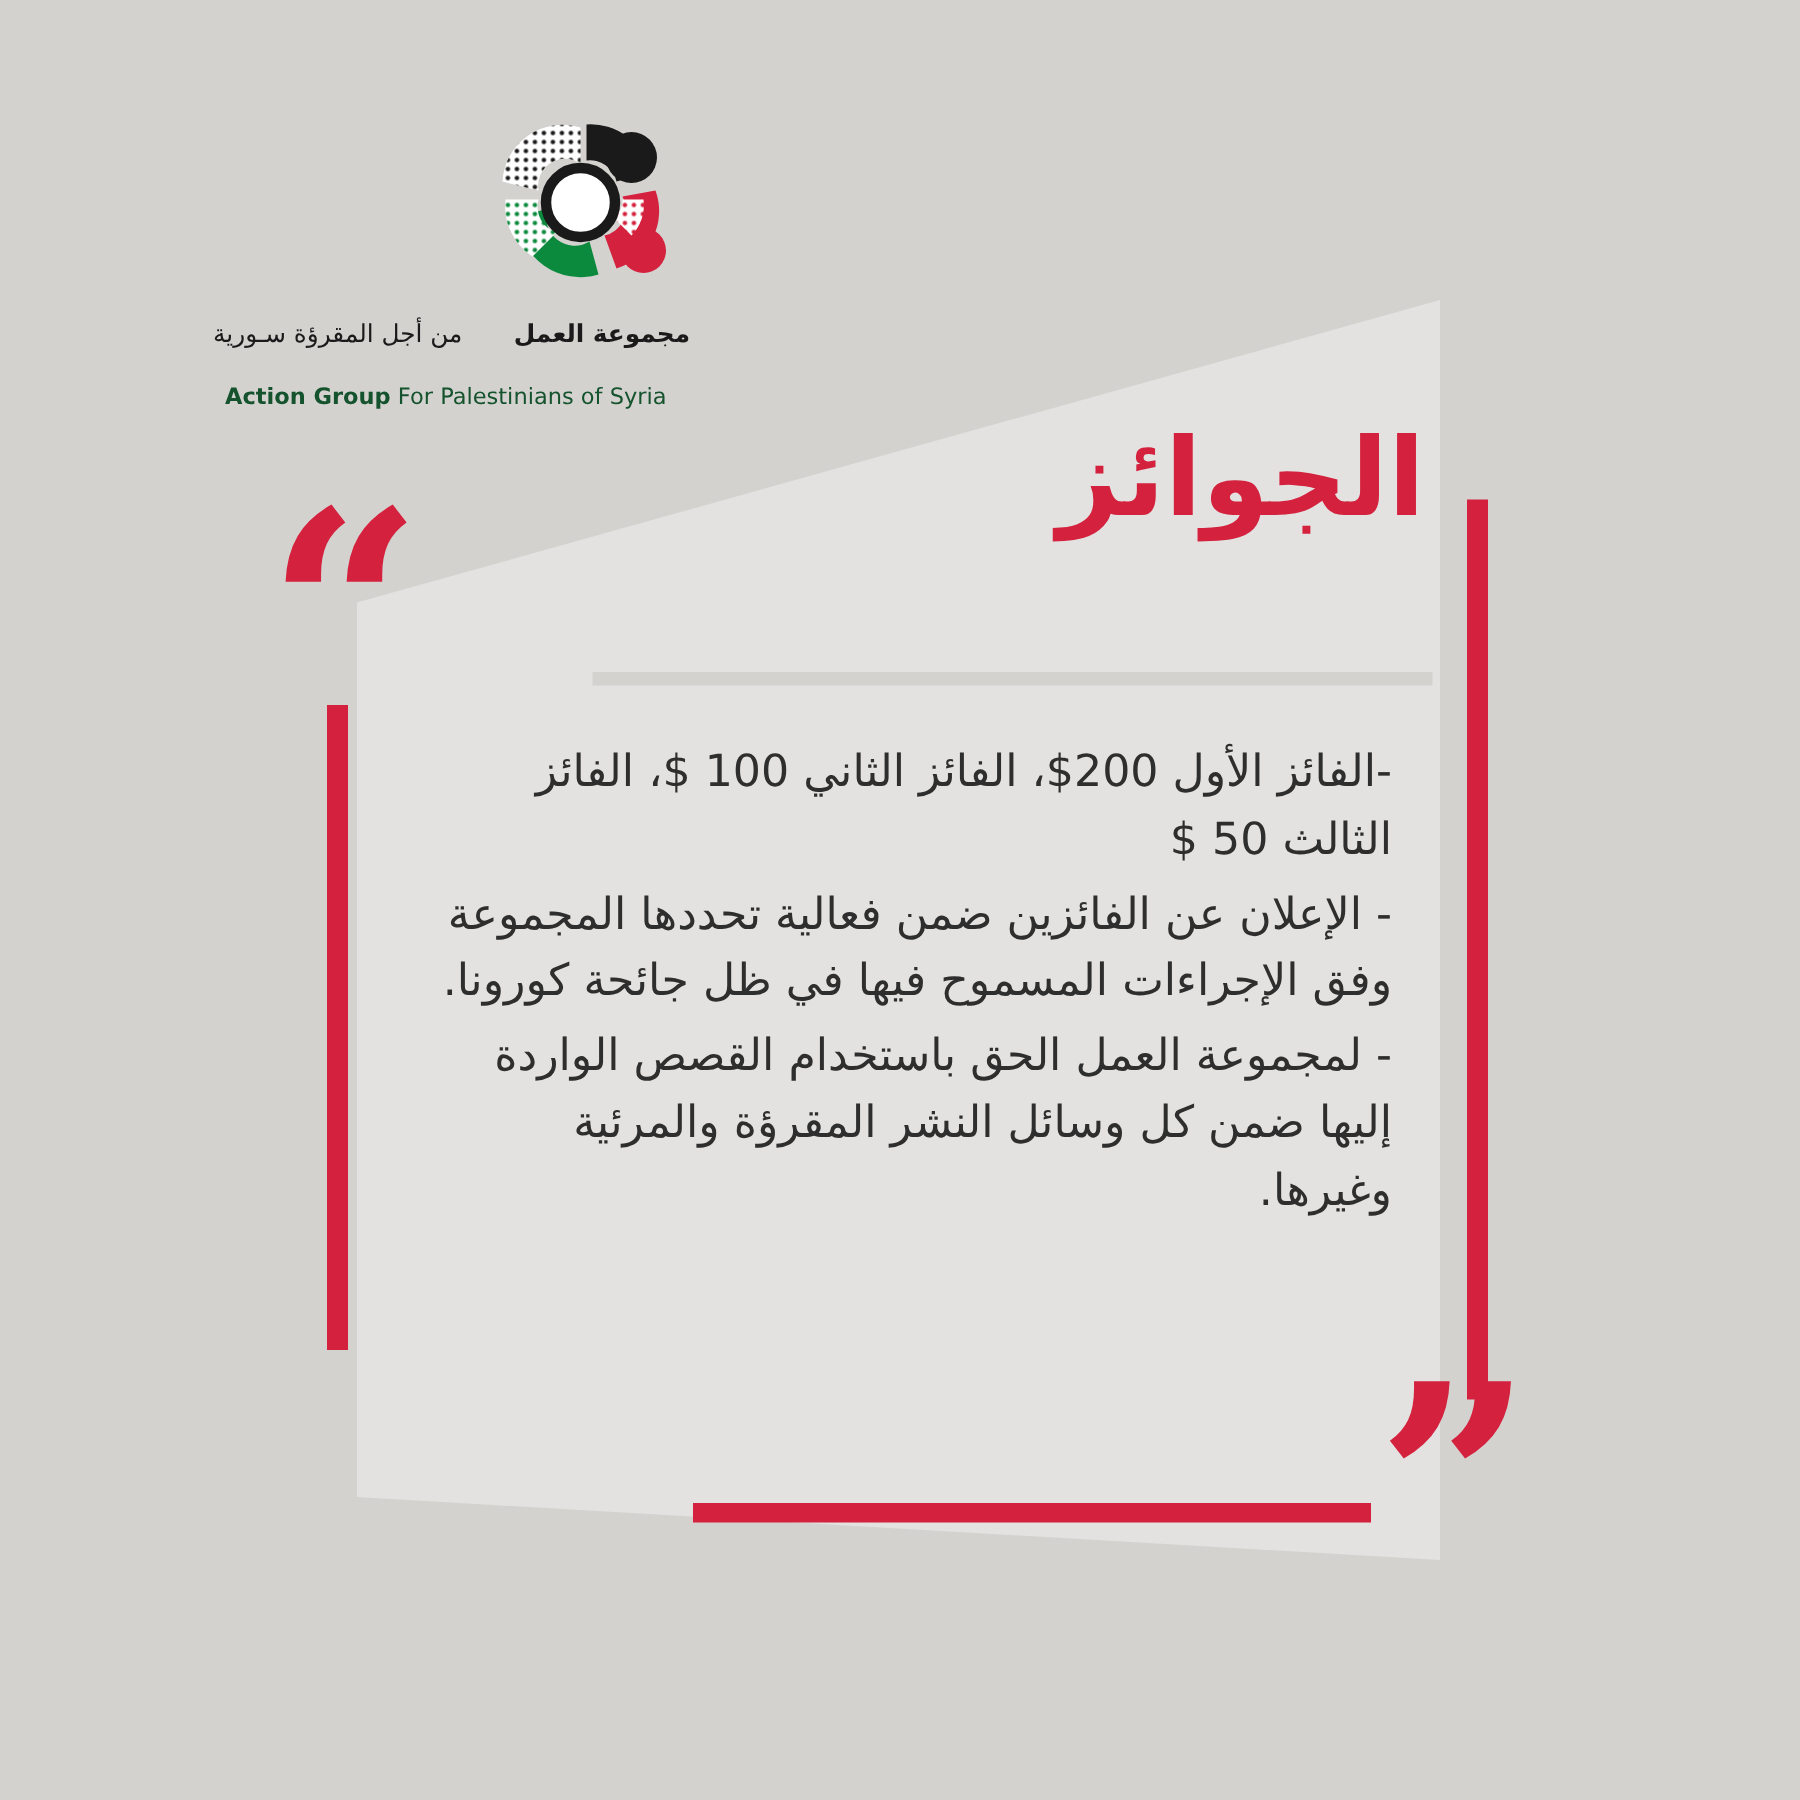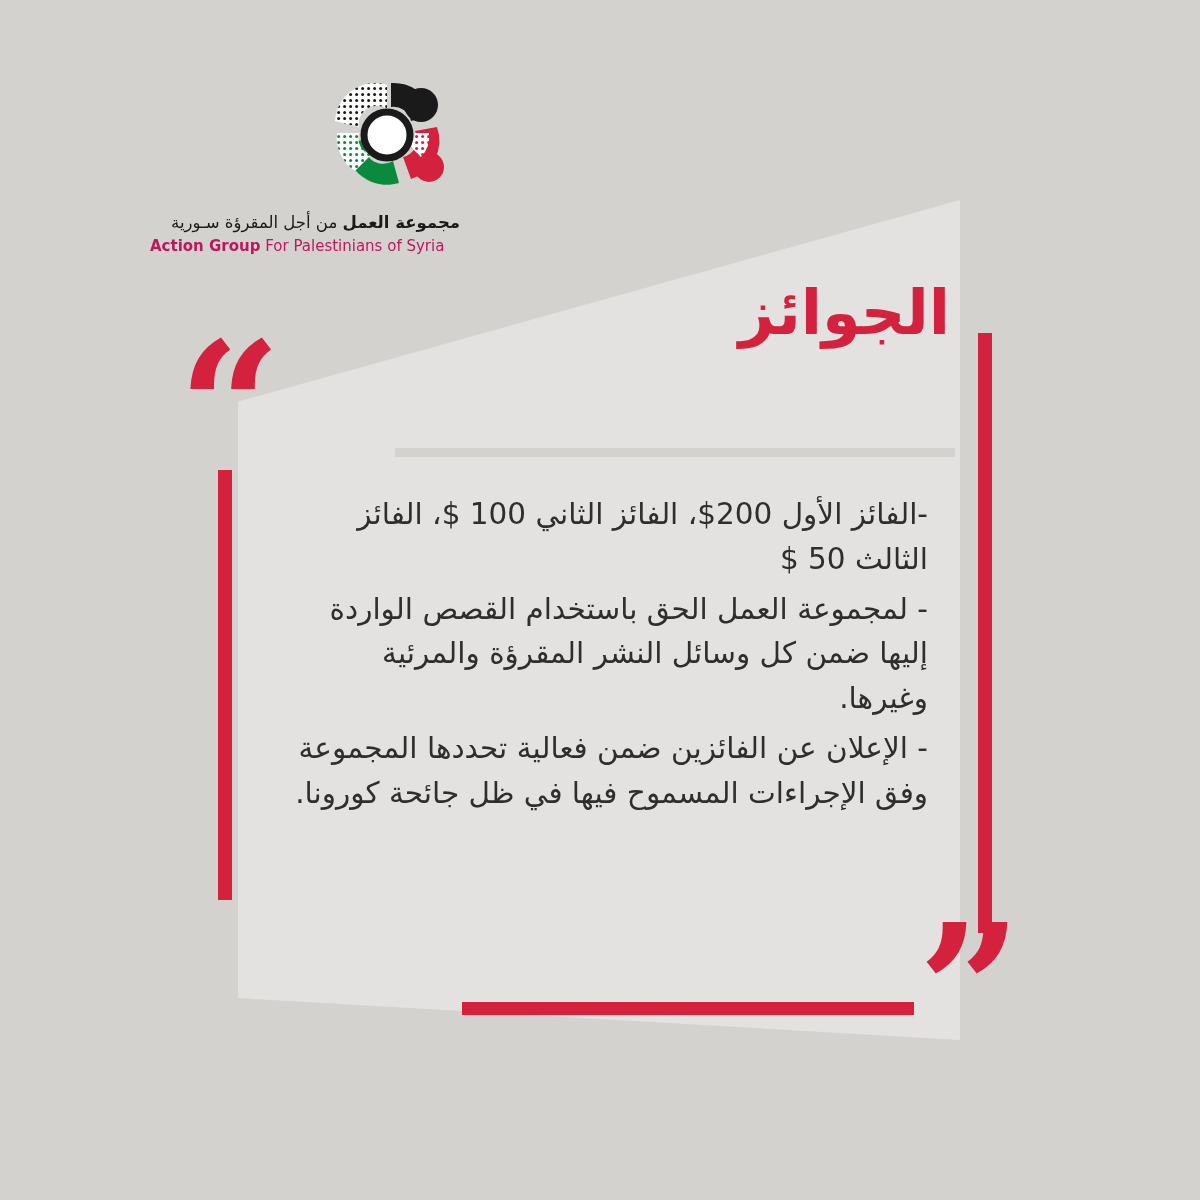--- a/index.html
+++ b/index.html
@@ -42,28 +42,28 @@
     width: 310px;
     direction: rtl;
   }
   .logo-ar {
     font-size: 16.5px;
     color: #1a1a1a;
     letter-spacing: 0px;
     line-height: 1.3;
     white-space: nowrap;
   }
-  .logo-ar b { font-weight: bold; }
+  .logo-ar b { font-weight: bold; margin-left: 29px; }
   .logo-en {
     direction: ltr;
     text-align: left;
     font-size: 15px;
-    color: #be185d;
+    color: #14532d;
     line-height: 1.35;
-    margin-top: 3px;
+    margin-top: 21px;
     white-space: nowrap;
   }
   .logo-en b { font-weight: bold; }
 
   
   .panel {
     position: absolute;
     left: 238px;
     top: 200px;
     width: 722px;
@@ -78,21 +78,21 @@
     width: 560px;
     height: 9px;
     background: #d4d2cf;
   }
 
   
   .title {
     position: absolute;
     right: 250px;
     top: 282px;
-    font-size: 62px;
+    font-size: 72px;
     font-weight: bold;
     color: #d4213d;
     line-height: 1;
     letter-spacing: -1px;
   }
 
   
   .bar-left {
     position: absolute;
     left: 218px;
@@ -210,17 +210,17 @@
       <div class="logo-en">
         <b>Action Group</b><span> For Palestinians of Syria</span>
       </div>
     </div>
   </div>
 
   <div class="title">الجوائز</div>
 
   <div class="body-text">
     <p>-الفائز الأول 200$، الفائز الثاني 100 $، الفائز الثالث 50 $</p>
+    <p>- الإعلان عن الفائزين ضمن فعالية تحددها المجموعة وفق الإجراءات المسموح فيها في ظل جائحة كورونا.</p>
     <p>- لمجموعة العمل الحق باستخدام القصص الواردة إليها ضمن كل وسائل النشر المقرؤة والمرئية وغيرها.</p>
-    <p>- الإعلان عن الفائزين ضمن فعالية تحددها المجموعة وفق الإجراءات المسموح فيها في ظل جائحة كورونا.</p>
   </div>
 
 </div>
 
 </body></html>

